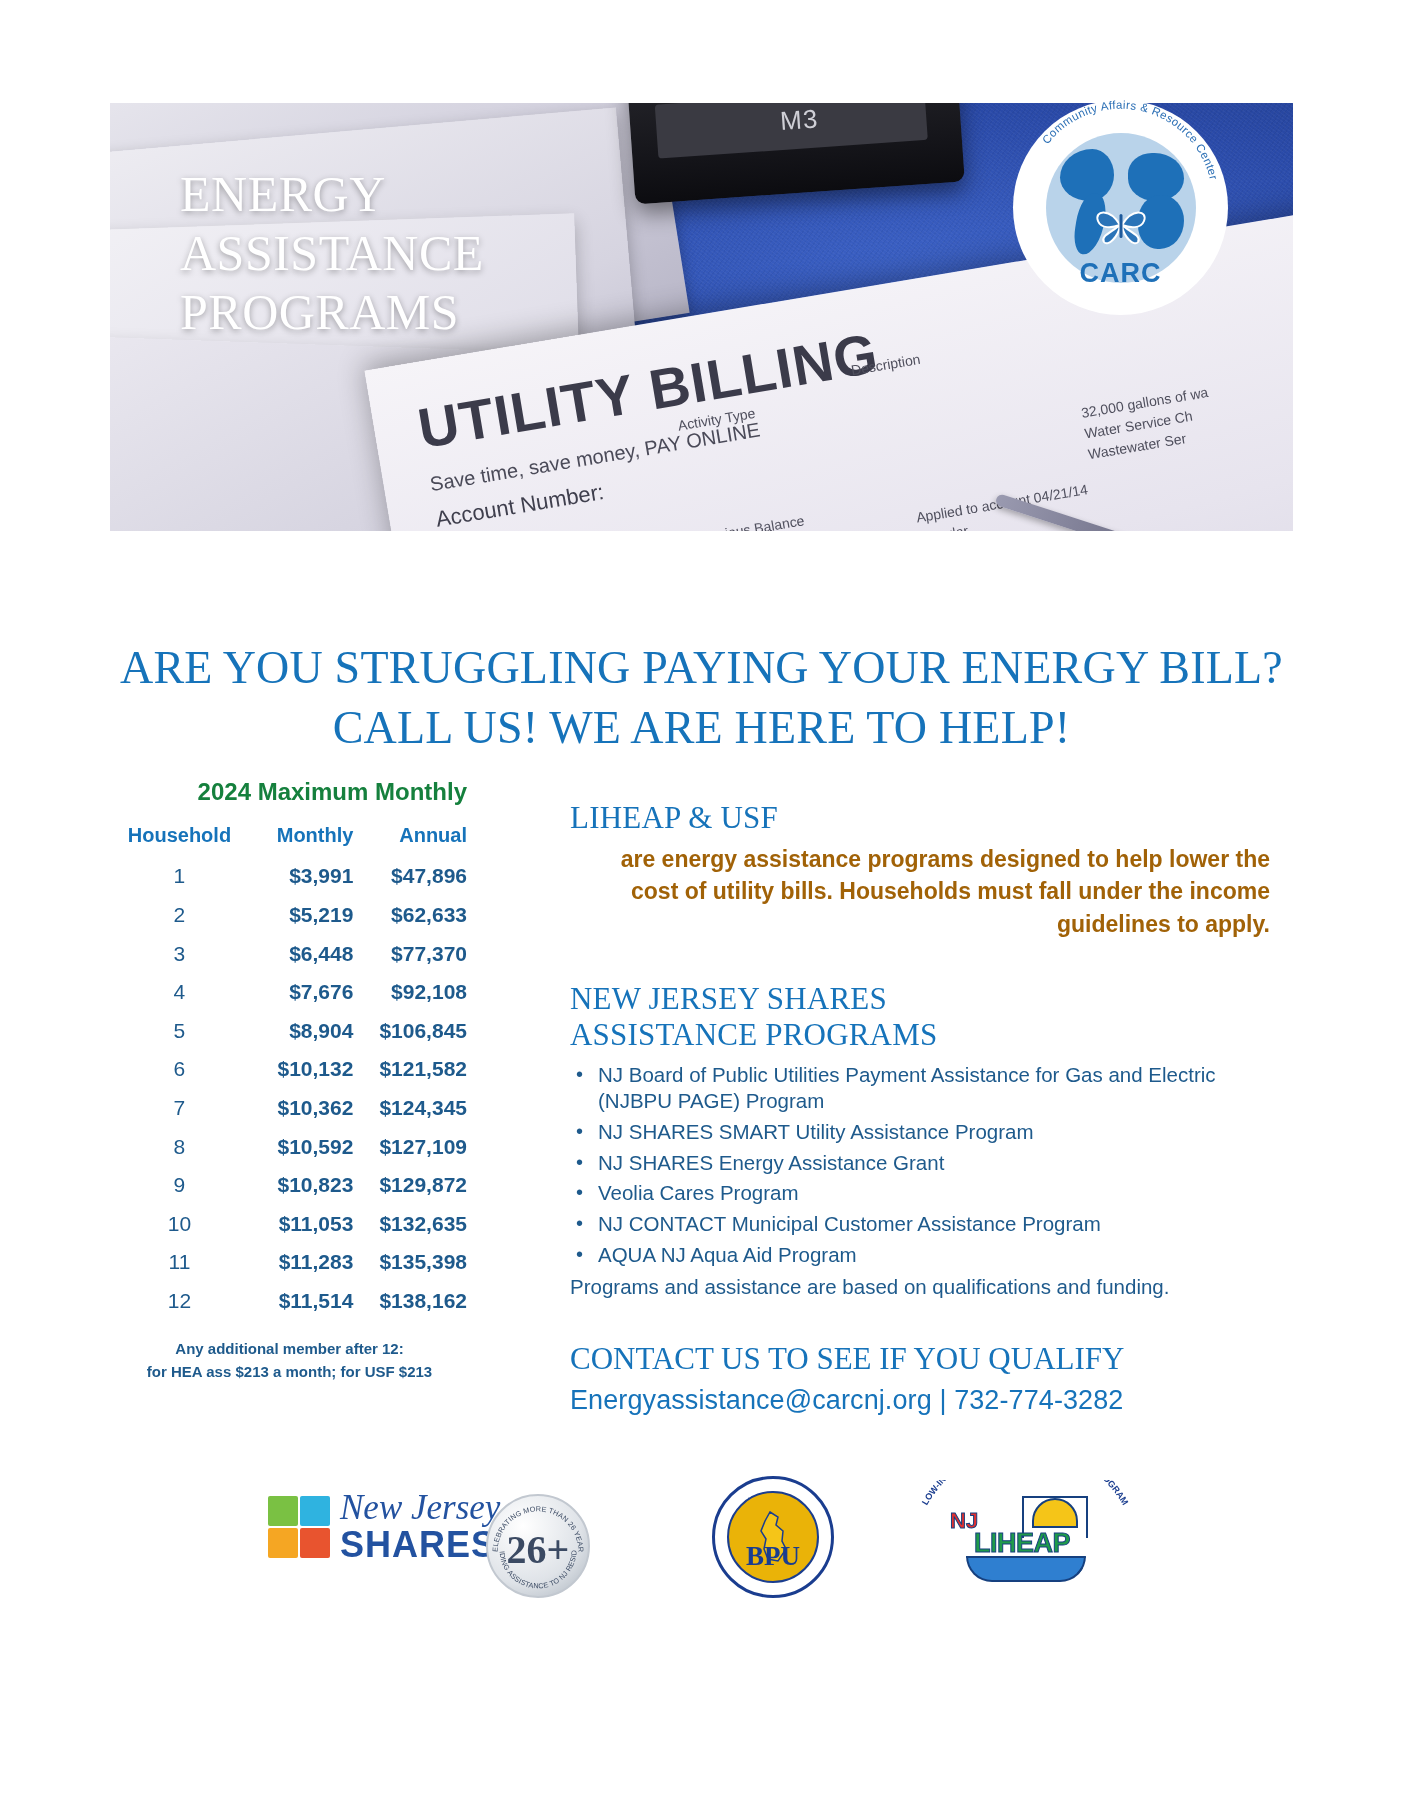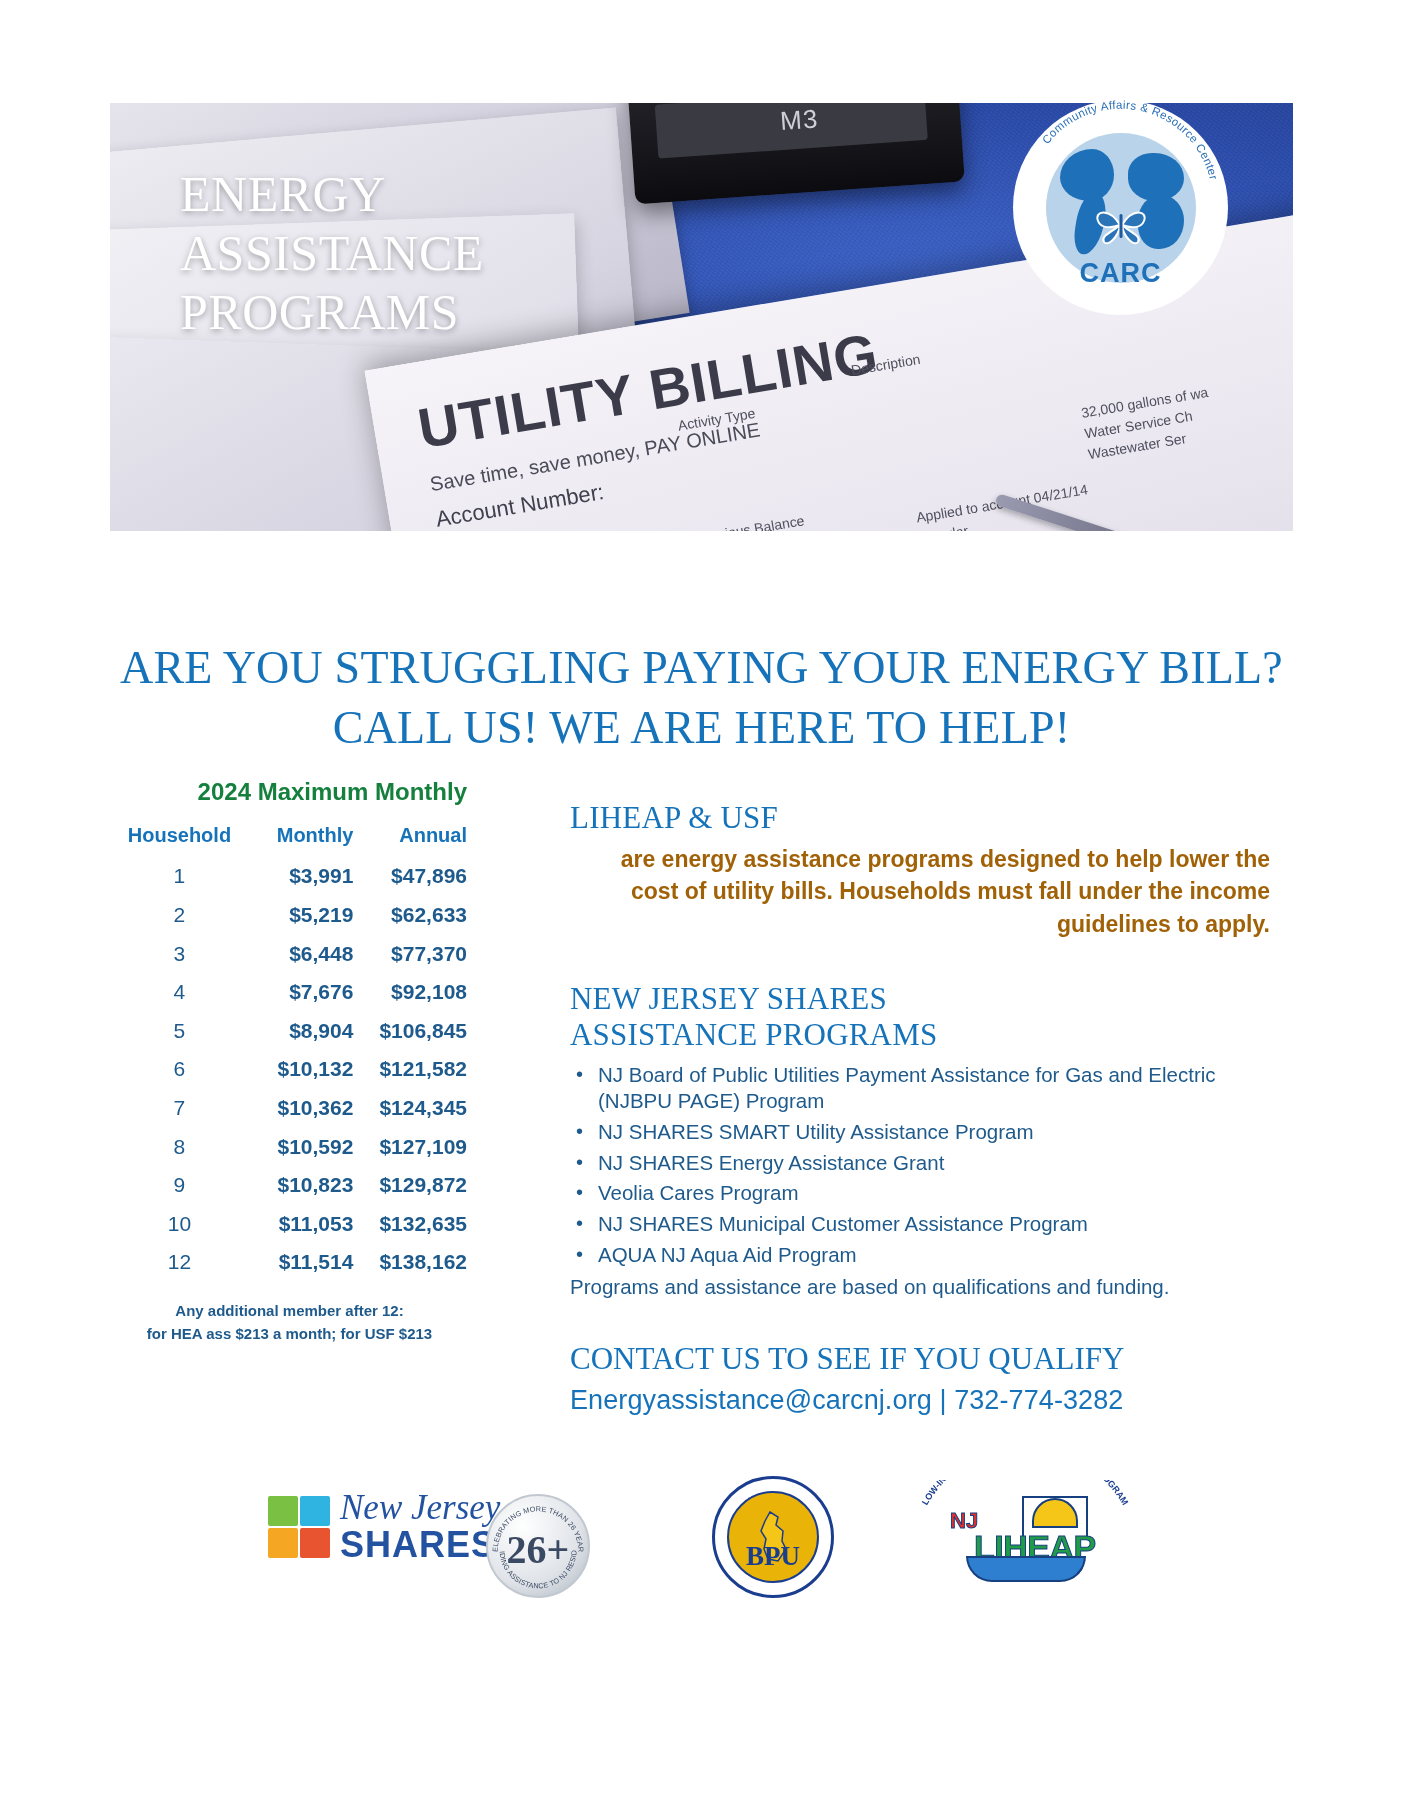--- a/index.html
+++ b/index.html
@@ -192,21 +192,21 @@
   .bpu-in { position:absolute; left:50%; top:50%; transform:translate(-50%,-50%);
      width:92px; height:92px; border-radius:50%; background:#eab308; border:2px solid #1a3d8f;}
   .nj-state { position:absolute; left:50%; top:18px; transform:translateX(-50%); }
   .bpu-word { position:absolute; left:0; right:0; top:48px; text-align:center;
      font-family:"Liberation Serif", serif; font-weight:bold; font-size:27px; color:#1a3d8f; }
   .bpu-arc text { font-family:"Liberation Sans", sans-serif; font-size:8.5px; fill:#1a3d8f; letter-spacing:.6px;}
 
   .liheap { position:absolute; left:910px; top:10px; width:230px; height:115px; }
   .li-arc text { font-family:"Liberation Sans", sans-serif; font-size:9px; fill:#1a3d8f; font-weight:bold;}
   .li-word { position:absolute; left:64px; top:48px; font-family:"Liberation Sans",sans-serif;
-     font-weight:bold; font-size:34px; color:#1f9b4a; letter-spacing:-.5px;
+     font-weight:bold; font-size:27px; color:#1f9b4a; letter-spacing:-.5px;
      -webkit-text-stroke:1px #16407f; }
   .li-nj { position:absolute; left:40px; top:28px; font-family:"Liberation Sans",sans-serif;
      font-weight:bold; font-size:22px; color:#e03030; -webkit-text-stroke:1px #16407f; }
   .li-sun { position:absolute; left:122px; top:18px; width:46px; height:30px;
      background:#f5c518; border-radius:46px 46px 0 0; border:2px solid #16407f;}
   .li-house { position:absolute; left:112px; top:16px; width:66px; height:42px;
      border:2px solid #16407f; border-bottom:none; }
   .li-hand { position:absolute; left:56px; top:76px; width:120px; height:26px;
      background:#2f7fd0; border-radius:0 0 60px 60px; border:2px solid #16407f; }
 </style>
@@ -347,20 +347,25 @@
             <td class="c-house">9</td>
             <td class="c-month">$10,823</td>
             <td class="c-annual">$129,872</td>
           </tr>
           <tr>
             <td class="c-house">10</td>
             <td class="c-month">$11,053</td>
             <td class="c-annual">$132,635</td>
           </tr>
           <tr>
+            <td class="c-house">11</td>
+            <td class="c-month">$11,283</td>
+            <td class="c-annual">$135,398</td>
+          </tr>
+          <tr>
             <td class="c-house">12</td>
             <td class="c-month">$11,514</td>
             <td class="c-annual">$138,162</td>
           </tr>
         </tbody>
     </table>
     <div class="foot">
       <div>Any additional member after 12:</div>
       <div>for HEA ass $213 a month; for USF $213</div>
     </div>
@@ -374,21 +379,21 @@
 
     <div class="sec-head">
       <div>NEW JERSEY SHARES</div>
       <div>ASSISTANCE PROGRAMS</div>
     </div>
     <ul id="program-bullets">
         <li>NJ Board of Public Utilities Payment Assistance for Gas and Electric (NJBPU PAGE) Program</li>
         <li>NJ SHARES SMART Utility Assistance Program</li>
         <li>NJ SHARES Energy Assistance Grant</li>
         <li>Veolia Cares Program</li>
-        <li>NJ SHARES Municipal Customer Assistance Program</li>
+        <li>NJ CONTACT Municipal Customer Assistance Program</li>
         <li>AQUA NJ Aqua Aid Program</li>
       </ul>
     <div class="note">Programs and assistance are based on qualifications and funding.</div>
 
     <div class="contact-head">CONTACT US TO SEE IF YOU QUALIFY</div>
     <div class="contact-line">
       <span>Energyassistance@carcnj.org</span>
       <span>|</span>
       <span>732-774-3282</span>
     </div>

